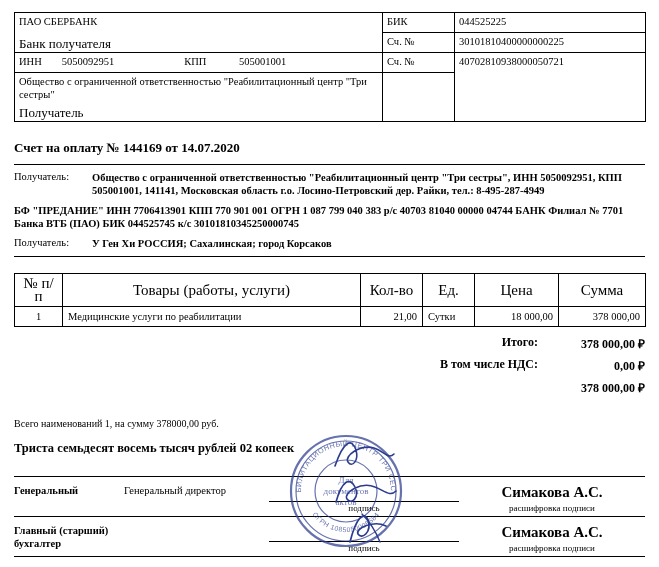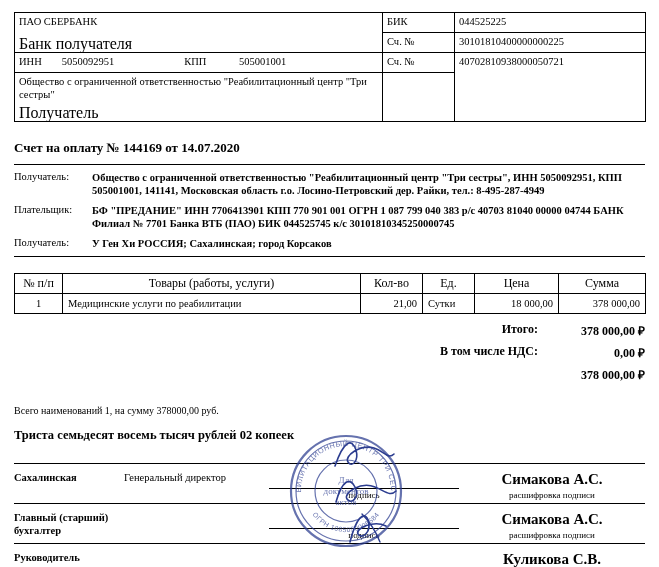--- a/index.html
+++ b/index.html
@@ -31,21 +31,21 @@
     font-size: 10.5px;
   }
   table.bank td {
     border: 1px solid #000;
     padding: 2px 4px;
     vertical-align: top;
     height: 15px;
     line-height: 13px;
   }
   td.nb-bottom { border-bottom: none; }
-  .cell-label { font-size: 16px; }
+  .cell-label { font-size: 13px; }
   .cell-val { font-size: 10.5px; }
   .org-name { font-size: 10.5px; line-height: 13px; }
 
   
   .doc-title {
     margin-top: 18px;
     margin-bottom: 8px;
     font-size: 13px;
     font-weight: bold;
     font-family: "Liberation Serif", serif;
@@ -85,21 +85,21 @@
     font-size: 10.5px;
   }
   table.items th, table.items td {
     border: 1px solid #000;
     padding: 3px 5px;
     font-weight: normal;
     line-height: 13px;
   }
   table.items th {
     text-align: center;
-    font-size: 12px;
+    font-size: 15px;
   }
   td.c-num { text-align: center; }
   td.c-name { text-align: left; }
   td.c-qty { text-align: right; }
   td.c-unit { text-align: left; }
   td.c-price { text-align: right; }
   td.c-sum { text-align: right; }
 
   
   .totals {
@@ -254,21 +254,20 @@
     </table>
 
   <div class="doc-title">Счет на оплату № 144169 от 14.07.2020</div>
 
   <div class="parties">
     <div class="party-row">
       <div class="party-label">Получатель:</div>
       <div class="party-val">Общество с ограниченной ответственностью "Реабилитационный центр "Три сестры", ИНН 5050092951, КПП 505001001, 141141, Московская область г.о. Лосино-Петровский дер. Райки, тел.: 8-495-287-4949</div>
     </div>
     <div class="party-row">
-      <div class="party-label">Плательщик:</div>
       <div class="party-val">БФ "ПРЕДАНИЕ" ИНН 7706413901 КПП 770 901 001 ОГРН 1 087 799 040 383 р/с 40703 81040 00000 04744 БАНК Филиал № 7701 Банка ВТБ (ПАО) БИК 044525745 к/с 30101810345250000745</div>
     </div>
     <div class="party-row">
       <div class="party-label">Получатель:</div>
       <div class="party-val">У Ген Хи РОССИЯ; Сахалинская; город Корсаков</div>
     </div>
   </div>
 
   <table class="items">
     <colgroup>
@@ -314,21 +313,21 @@
       <div class="tot-val">378 000,00 ₽</div>
     </div>
   </div>
 
   <div class="summary-line">Всего наименований 1, на сумму 378000,00 руб.</div>
   <div class="amount-words">Триста семьдесят восемь тысяч рублей 02 копеек</div>
 
   <div class="signatures">
 
     <div class="sig-row">
-      <div class="sig-title">Сахалинская</div>
+      <div class="sig-title">Генеральный</div>
       <div class="sig-post">Генеральный директор</div>
       <div class="sig-line-wrap">
         <div class="sig-rule"></div>
         <div class="sig-caption">подпись</div>
       </div>
       <div class="sig-name-wrap">
         <div class="sig-name">Симакова А.С.</div>
         <div class="sig-decrypt">расшифровка подписи</div>
       </div>
     </div>

